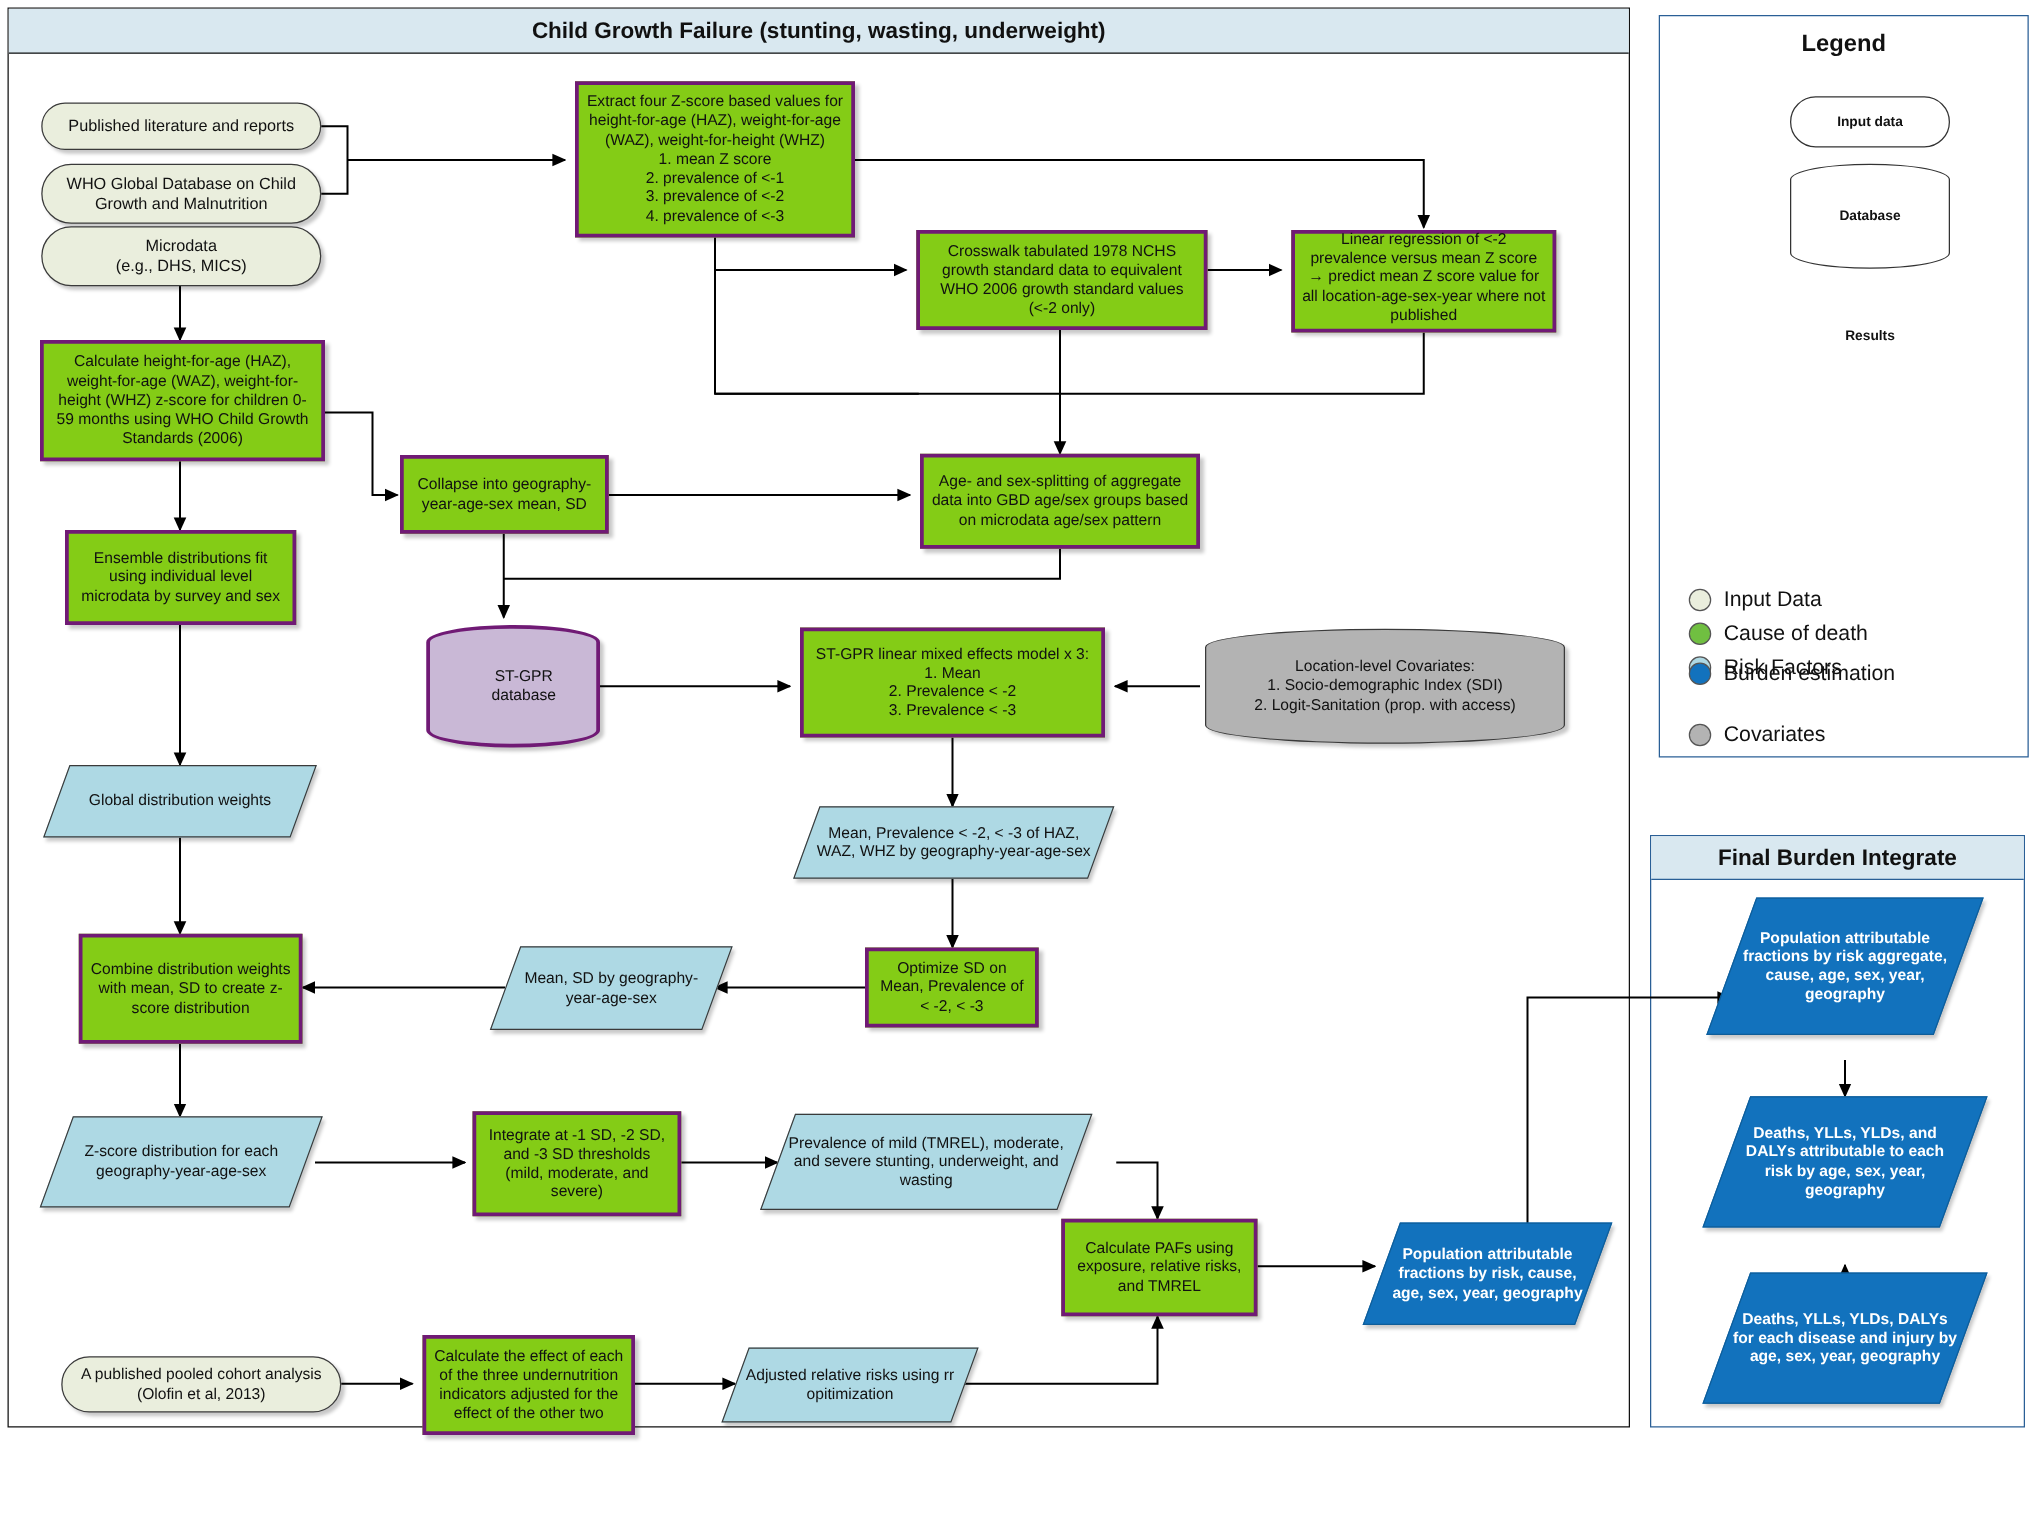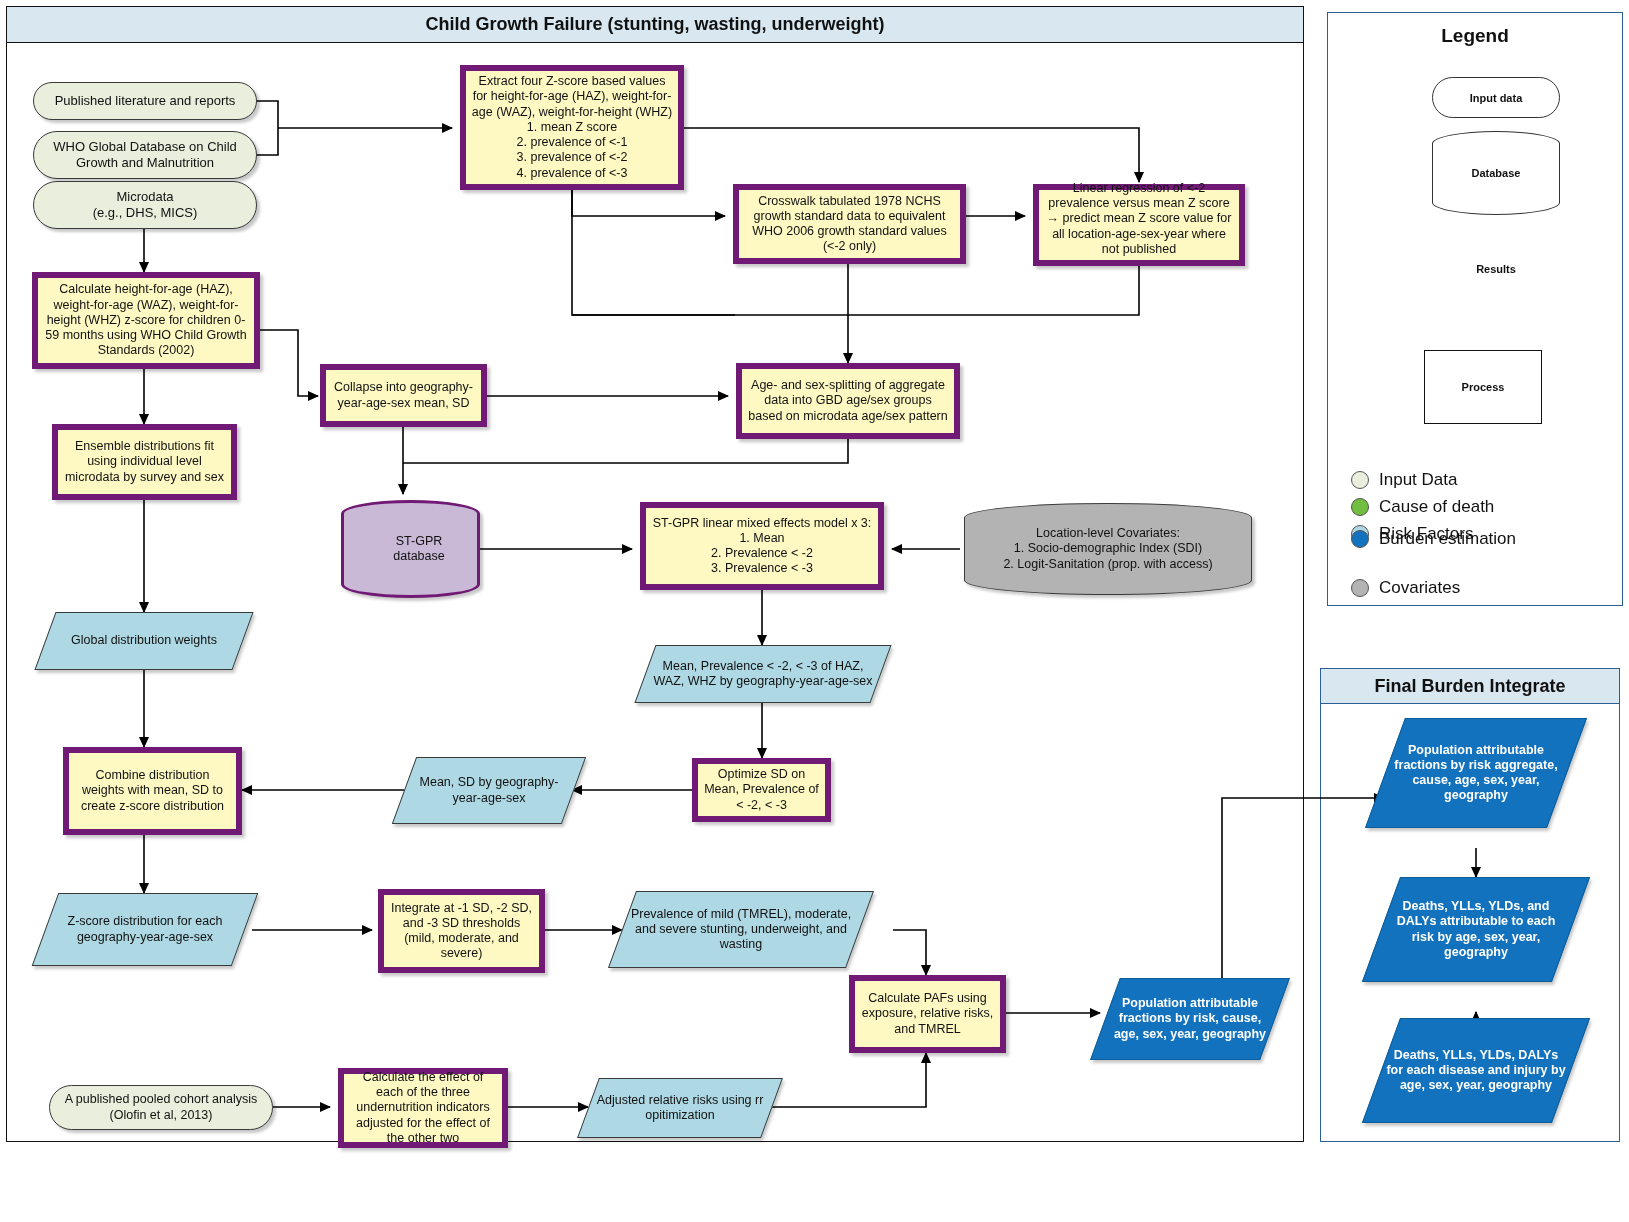--- a/index.html
+++ b/index.html
@@ -13,21 +13,21 @@
              display:flex;align-items:center;justify-content:center;
              font-weight:bold;color:#111;}
   .main-panel{border:1px solid #111;padding-left:32px;}
 
   
   .node{position:absolute;box-sizing:border-box;display:flex;align-items:center;
         justify-content:center;text-align:center;color:#111;line-height:1.22;
         padding:3px 5px;z-index:4;}
   .node .tx{display:block;width:100%;}
 
-  .proc{background:#fef9c3;border:6px solid #701a75;
+  .proc{background:#84cc16;border:3px solid #701a75;
         box-shadow:3px 3px 3px rgba(0,0,0,.22);}
   .input{background:#eaeedd;border:1px solid #3a3a3a;border-radius:999px;
          box-shadow:3px 3px 3px rgba(0,0,0,.22);}
   .db{background:#c9b8d6;border:3px solid #701a75;border-radius:50%/14%;
       box-shadow:3px 3px 3px rgba(0,0,0,.22);padding-left:22px;}
   .db-grey{background:#b3b3b3;border:1px solid #3a3a3a;border-radius:50%/16%;
       box-shadow:3px 3px 3px rgba(0,0,0,.22);}
   .para{background:transparent;border:none;}
   .para .shp{position:absolute;inset:0;background:#aed9e4;border:1px solid #3a3a3a;
              transform:skewX(-20deg);box-shadow:3px 3px 3px rgba(0,0,0,.22);z-index:-1;}
@@ -161,21 +161,21 @@
 
   <div class="node proc" style="left:733px;top:184px;width:233px;height:80px;font-size:12.5px;">
     <span class="tx">Crosswalk tabulated 1978 NCHS growth standard data to equivalent WHO 2006 growth standard values (&lt;-2 only)</span>
   </div>
 
   <div class="node proc" style="left:1033px;top:184px;width:212px;height:82px;font-size:12.5px;align-items:flex-end;">
     <span class="tx">Linear regression of &lt;-2 prevalence versus mean Z score → predict mean Z score value for all location-age-sex-year where not published</span>
   </div>
 
   <div class="node proc" style="left:32px;top:272px;width:228px;height:97px;font-size:12.5px;">
-    <span class="tx">Calculate height-for-age (HAZ), weight-for-age (WAZ), weight-for-height (WHZ) z-score for children 0-59 months using WHO Child Growth Standards (2002)</span>
+    <span class="tx">Calculate height-for-age (HAZ), weight-for-age (WAZ), weight-for-height (WHZ) z-score for children 0-59 months using WHO Child Growth Standards (2006)</span>
   </div>
 
   <div class="node proc" style="left:320px;top:364px;width:167px;height:63px;font-size:12.5px;">
     <span class="tx">Collapse into geography-year-age-sex mean, SD</span>
   </div>
 
   <div class="node proc" style="left:736px;top:363px;width:224px;height:76px;font-size:12.5px;">
     <span class="tx">Age- and sex-splitting of aggregate data into GBD age/sex groups based on microdata age/sex pattern</span>
   </div>
 
@@ -271,23 +271,20 @@
 
     <div class="lg-shape lg-db" style="left:104px;top:118px;width:128px;height:84px;">
       <span>Database</span>
     </div>
 
     <div class="lg-shape lg-para" style="left:88px;top:215px;width:160px;height:82px;">
       <div class="shp"></div>
       <span>Results</span>
     </div>
 
-    <div class="lg-shape lg-rect" style="left:96px;top:337px;width:118px;height:74px;">
-      <span>Process</span>
-    </div>
 
     <div class="lg-row" style="left:23px;top:457px;">
       <span class="dot" style="background:#eaeedd;"></span>
       <span>Input Data</span>
     </div>
     <div class="lg-row" style="left:23px;top:484px;">
       <span class="dot" style="background:#70bf41;"></span>
       <span>Cause of death</span>
     </div>
     <div class="lg-row" style="left:23px;top:511px;">

